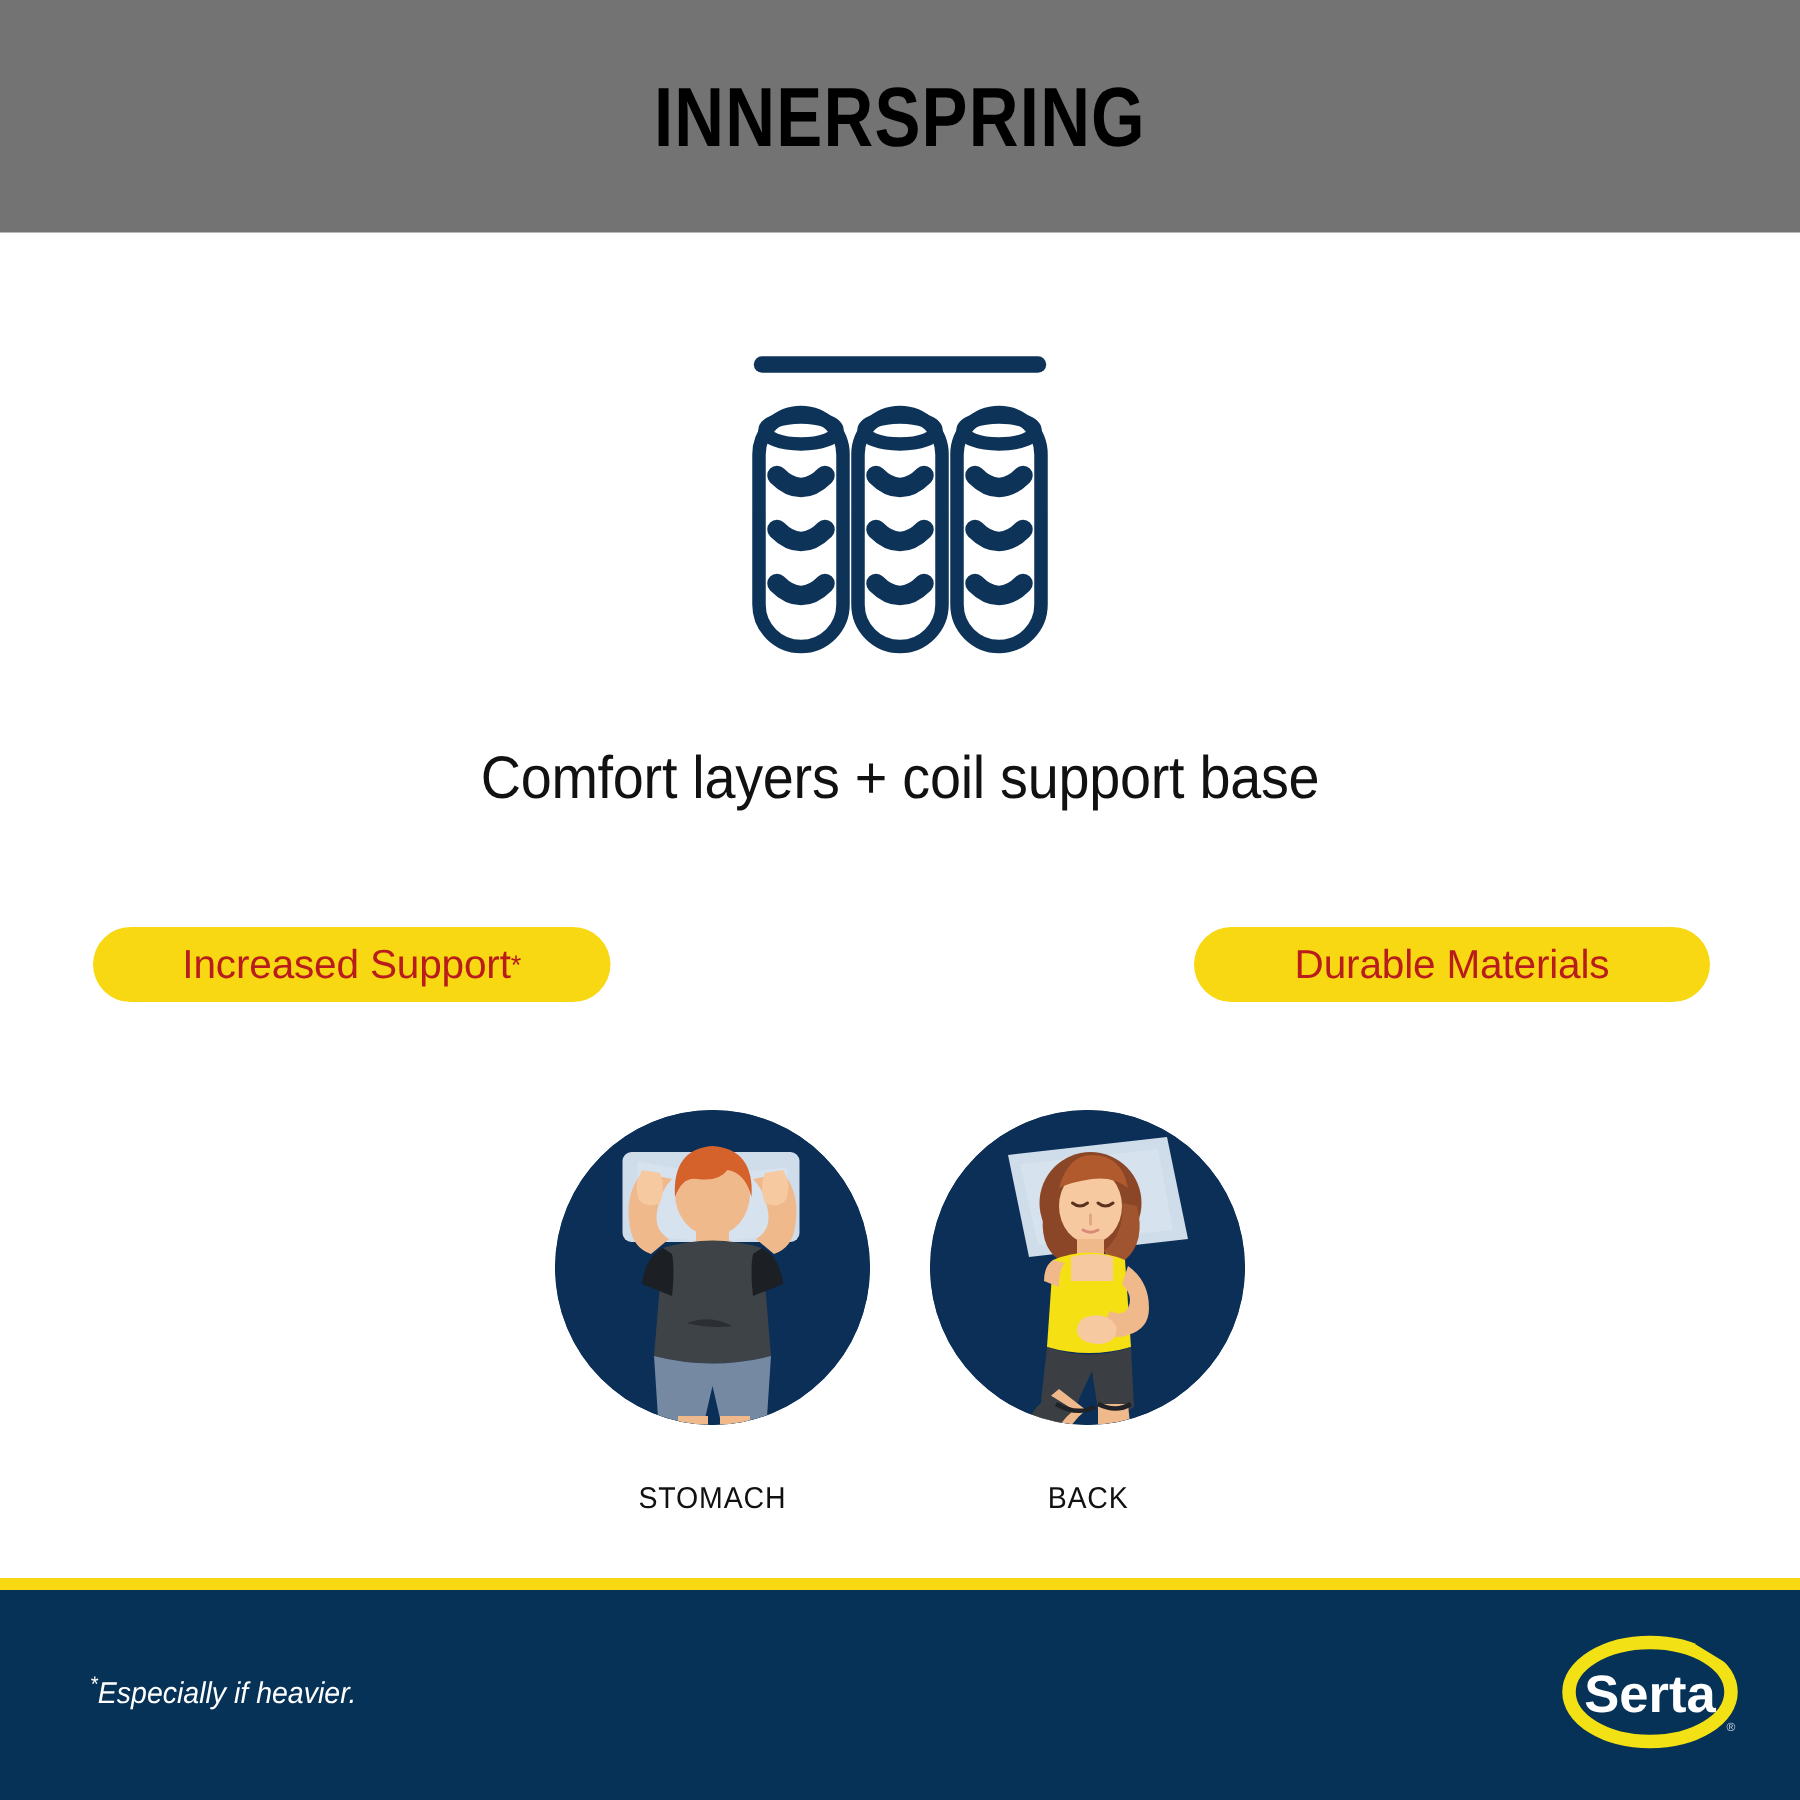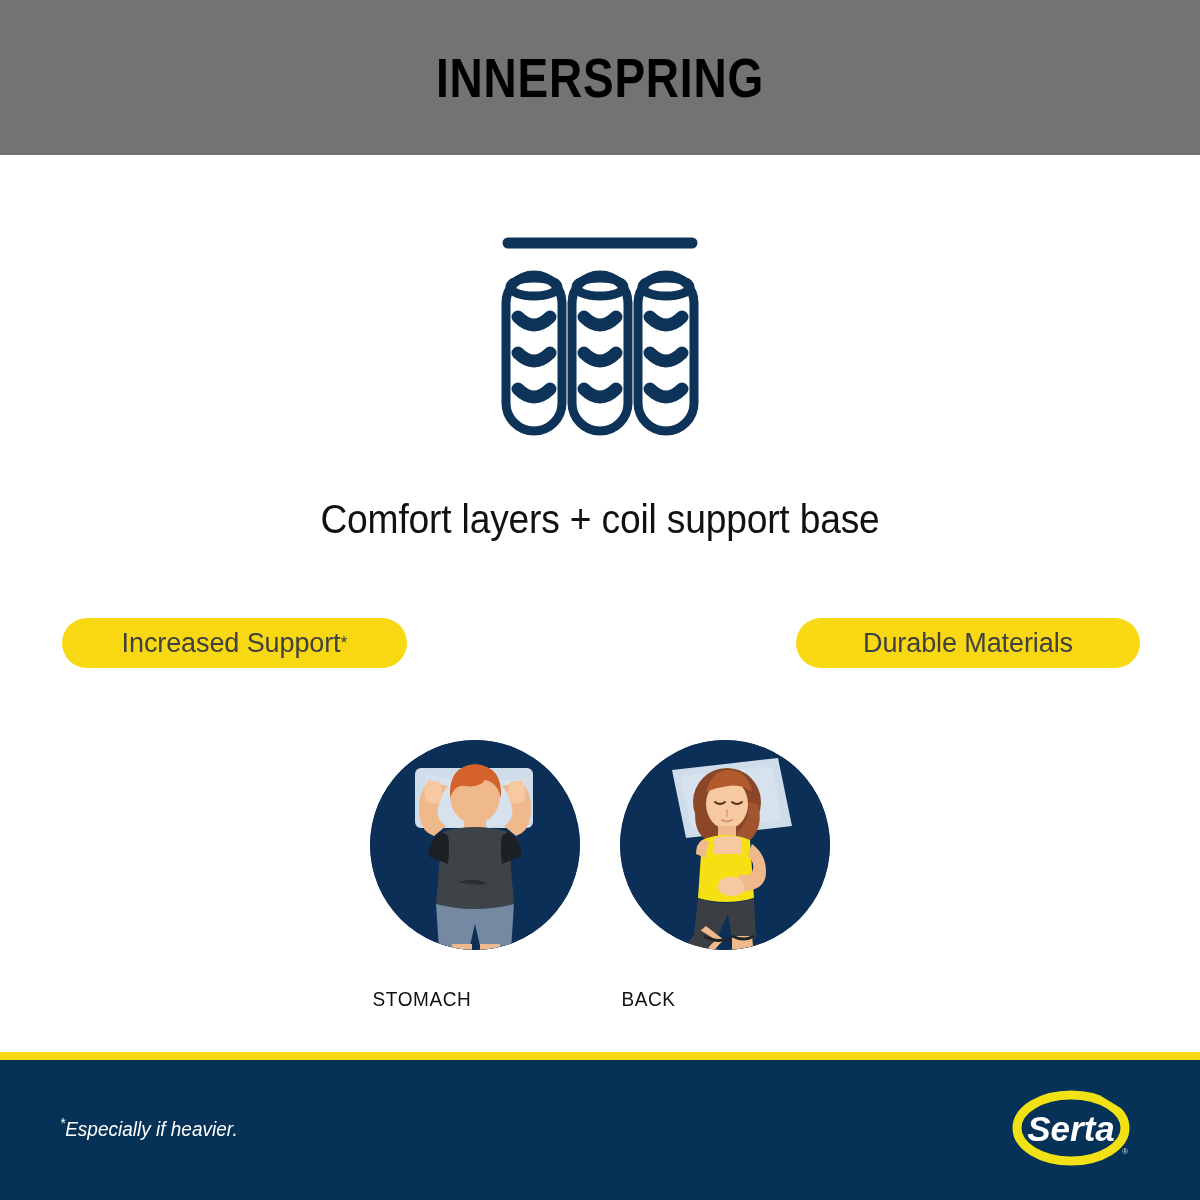--- a/index.html
+++ b/index.html
@@ -48,38 +48,38 @@
   
   .pill-row {
     position:absolute; left:62px; top:618px; width:1078px; height:50px;
     display:flex; justify-content:space-between; align-items:center;
   }
   .pill {
     height:50px;
     border-radius:25px;
     background:#f7d812;
     display:flex; align-items:center; justify-content:center;
-    color:#404040;
+    color:#b91c1c;
     font-size:27px;
     font-weight:500;
     letter-spacing:-0.1px;
     white-space:nowrap;
     padding:0 34px;
   }
   .pill.p0 { width:345px; }
   .pill.p1 { width:344px; }
   .pill.p2 { width:348px; }
   .pill sup { font-size:18px; vertical-align:super; line-height:0; }
 
   
   .positions {
     position:absolute; left:370px; top:740px; width:460px;
     display:flex; justify-content:space-between;
   }
-  .pos-item { width:210px; display:flex; flex-direction:column; align-items:flex-start; }
+  .pos-item { width:210px; display:flex; flex-direction:column; align-items:center; }
   .pos-circle {
     width:210px; height:210px; border-radius:50%;
     background:#0b2f57;
     overflow:hidden;
     position:relative;
   }
   .pos-label {
     margin-top:38px;
     font-size:20px;
     font-weight:300;
@@ -102,21 +102,21 @@
     color:#ffffff;
     font-size:20px;
     font-style:italic;
     font-weight:300;
     transform:scaleX(0.95);
     transform-origin:left center;
   }
   .footnote sup { font-size:14px; vertical-align:super; line-height:0; }
 
   .serta-logo {
-    position:absolute; left:1009px; top:1088px; width:128px; height:84px;font-style:italic;
+    position:absolute; left:1038px; top:1088px; width:128px; height:84px;
   }
 </style>
 </head>
 <body>
 
 <div class="header">
   <div class="header-title">INNERSPRING</div>
 </div>
 
 <div class="coil-icon">

